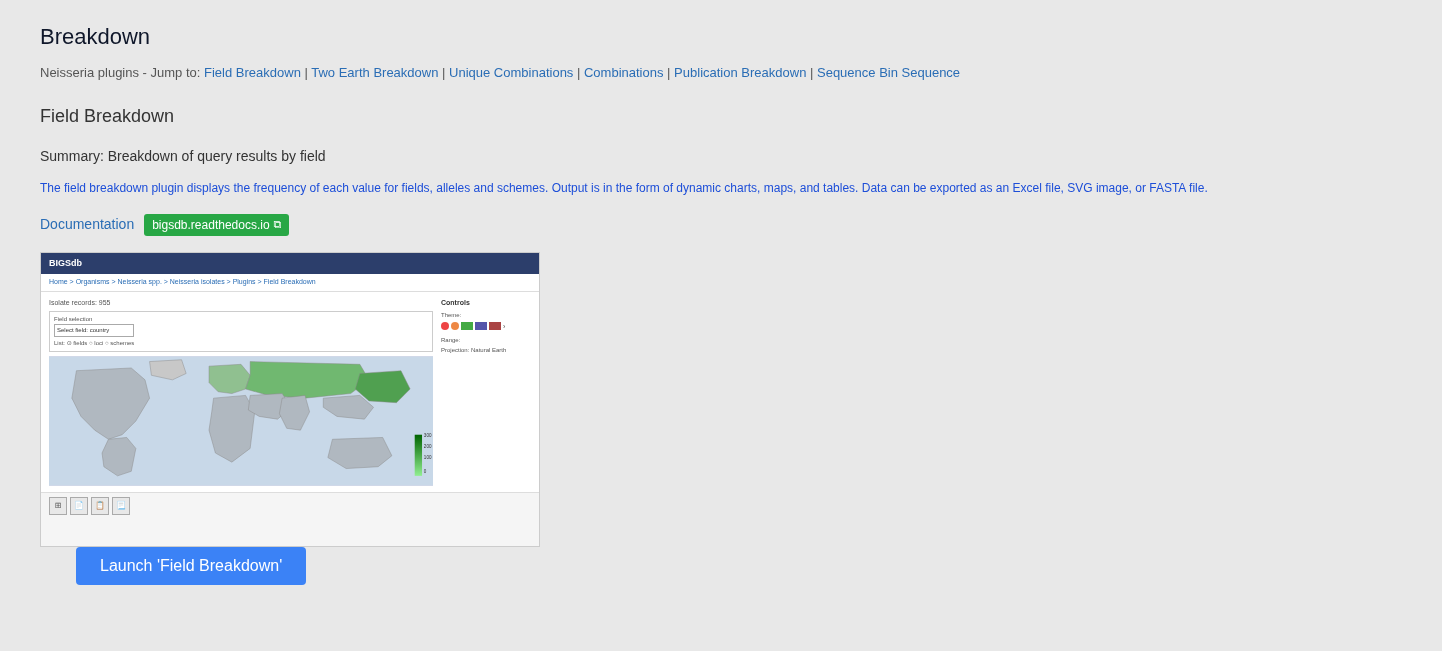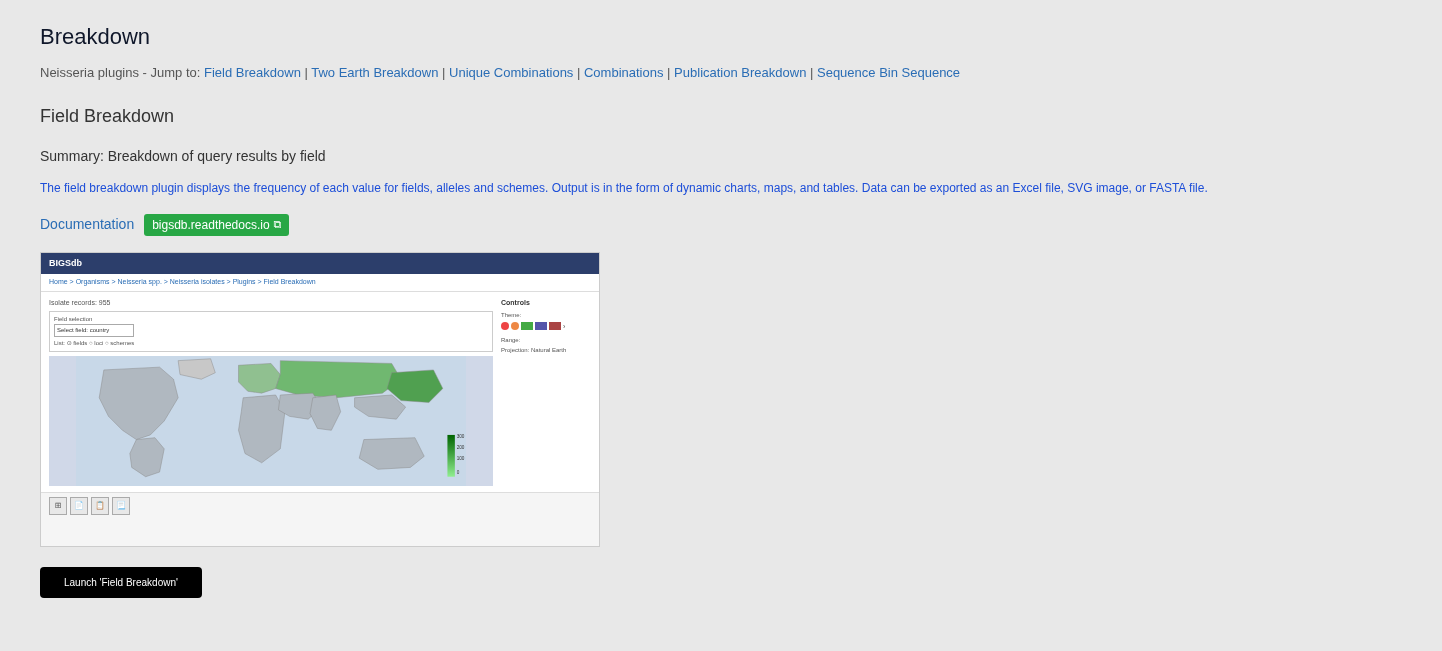--- a/index.html
+++ b/index.html
@@ -69,23 +69,22 @@
       align-items: center;
       gap: 4px;
     }
     .external-icon {
       font-size: 11px;
     }
     
     .screenshot-container {
       border: 1px solid #ccc;
       background: white;
-      width: 560px;
+      width: 500px;
       height: 295px;
-      margin-bottom: 20px;
       overflow: hidden;
       position: relative;
     }
     
     .mini-browser {
       width: 100%;
       height: 100%;
       background: #f5f5f5;
     }
     .mini-browser-header {
@@ -194,27 +193,28 @@
       border: 1px solid #aaa;
       background: #e8e8e8;
       display: flex;
       align-items: center;
       justify-content: center;
       font-size: 8px;
       color: #555;
     }
     
     .launch-button {
-      background-color: #000000;
+      background-color: #3b82f6;
       color: white;
       border: none;
       padding: 10px 24px;
-      font-size: 10px;
+      font-size: 16px;
       border-radius: 4px;
       cursor: pointer;
+      margin-left: 36px;
     }
     
     .world-map-svg {
       width: 100%;
       height: 100%;
     }
   </style>
 </head>
 <body>
 

